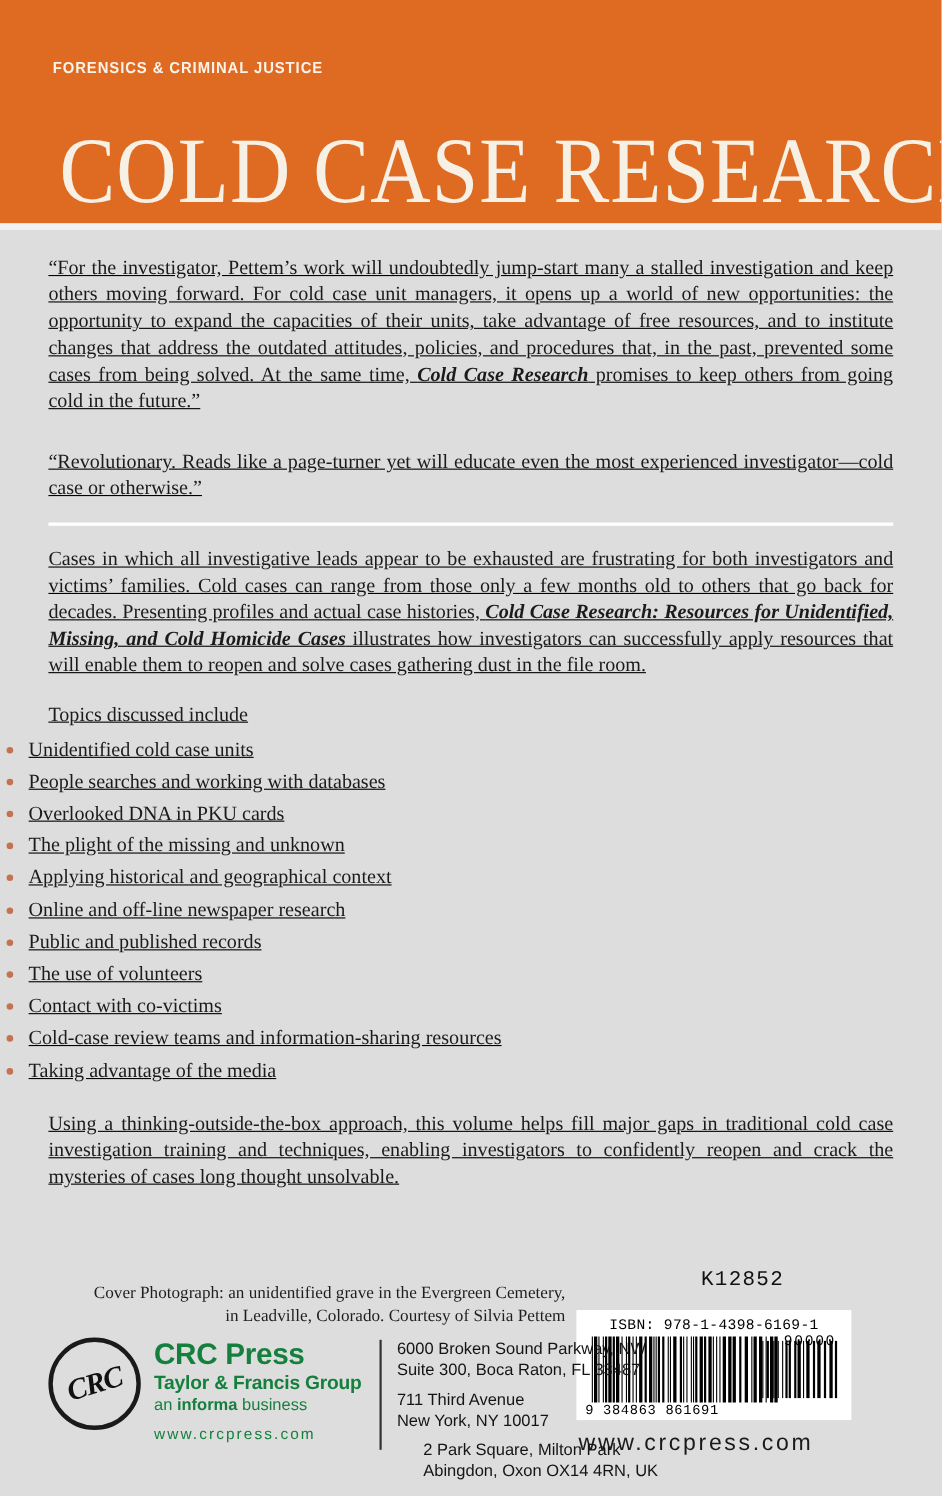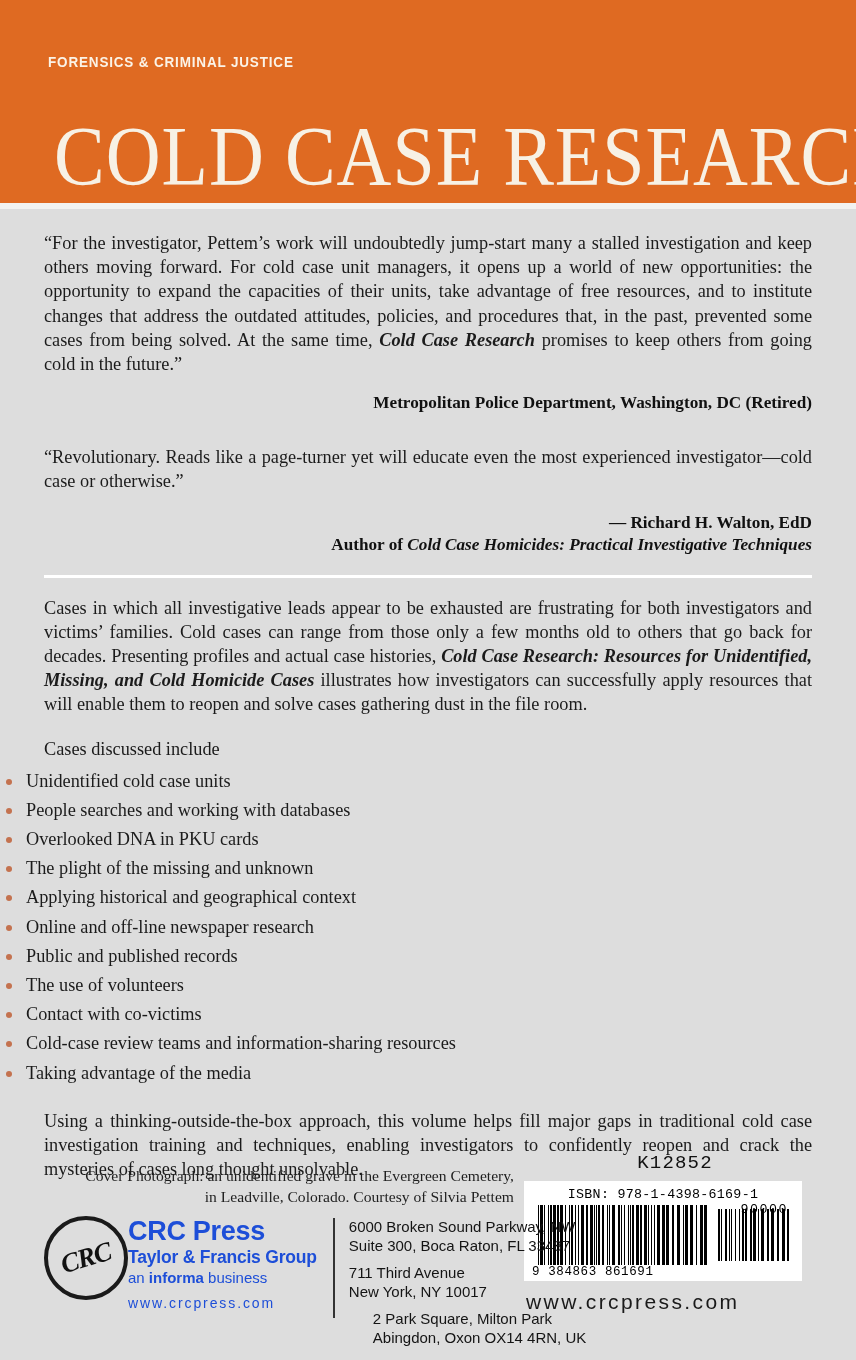--- a/index.html
+++ b/index.html
@@ -57,20 +57,21 @@
     transform-origin: left top;
   }
 
   
   #content {
     position: absolute;
     left: 0;
     top: 209px;
     width: 856px;
     padding: 0;
+    text-decoration: underline;
   }
   .pad {
     padding-left: 44px;
     padding-right: 44px;
   }
 
   .blurb {
     font-size: 18.3px;
     line-height: 24.2px;
     color: #1b1b1b;
@@ -158,23 +159,23 @@
   }
   #sku {
     font-family: "Liberation Mono", monospace;
     font-size: 19px;
     letter-spacing: 1.2px;
     color: #111;
     text-align: center;
     padding-left: 12px;
   }
   #barcode-box {
-    margin-top: 7px;
+    margin-top: 17px;
     background: #ffffff;
-    width: 278px;
+    width: 250px;
     height: 100px;
     position: relative;
     overflow: hidden;
   }
   #isbn-text {
     position: absolute;
     left: 0; right: 0;
     top: 6px;
     text-align: center;
     font-family: "Liberation Mono", monospace;
@@ -242,22 +243,23 @@
     transform: translateY(-50%) rotate(-17deg);
     text-align: center;
     font-family: "Liberation Serif", serif;
     font-weight: bold;
     font-style: italic;
     font-size: 27px;
     letter-spacing: -1px;
     color: #111;
   }
   #pub-names {
+    margin-left: 12px;
     font-family: "Liberation Sans", sans-serif;
-    color: #1d4ed8;
+    color: #15803d;
     padding-top: 2px;
   }
   #pub-name-main {
     font-size: 27px;
     font-weight: bold;
     line-height: 30px;
     letter-spacing: -0.3px;
   }
   #pub-name-sub {
     font-size: 17.5px;
@@ -304,35 +306,30 @@
   <div id="series-label">FORENSICS &amp; CRIMINAL JUSTICE</div>
   <div id="book-title">COLD CASE RESEARCH</div>
 </div>
 <div id="header-underline"></div>
 
 <div id="content">
 
   <p class="blurb first pad"><span>“For the investigator, Pettem’s work will undoubtedly jump-start many a stalled investigation and keep others moving forward. For cold case unit managers, it opens up a world of new opportunities: the opportunity to expand the capacities of their units, take advantage of free resources, and to institute changes that address the outdated attitudes, policies, and procedures that, in the past, prevented some cases from being solved. At the same time, </span><i class="t">Cold Case Research</i><span> promises to keep others from going cold in the future.”</span></p>
 
   <div class="pad attrib gap">
-    <div>Metropolitan Police Department, Washington, DC (Retired)</div>
   </div>
 
   <p class="blurb pad quote2">“Revolutionary.  Reads like a page-turner yet will educate even the most experienced investigator—cold case or otherwise.”</p>
 
-  <div class="pad attrib attrib2">
-    <div>— Richard H. Walton, EdD</div>
-    <div><span>Author of </span><i class="ti">Cold Case Homicides: Practical Investigative Techniques</i></div>
-  </div>
 
   <div id="rule"></div>
 
   <p class="blurb pad desc"><span>Cases in which all investigative leads appear to be exhausted are frustrating for both investigators and victims’ families. Cold cases can range from those only a few months old to others that go back for decades. Presenting profiles and actual case histories, </span><i class="t">Cold Case Research: Resources for Unidentified, Missing, and Cold Homicide Cases</i><span> illustrates how investigators can successfully apply resources that will enable them to reopen and solve cases gathering dust in the file room.</span></p>
 
-  <div id="topics-intro" class="pad">Cases discussed include</div>
+  <div id="topics-intro" class="pad">Topics discussed include</div>
   <ul id="topics-list" class="pad">
     <li>Unidentified cold case units</li>
     <li>People searches and working with databases</li>
     <li>Overlooked DNA in PKU cards</li>
     <li>The plight of the missing and unknown</li>
     <li>Applying historical and geographical context</li>
     <li>Online and off-line newspaper research</li>
     <li>Public and published records</li>
     <li>The use of volunteers</li>
     <li>Contact with co-victims</li>

